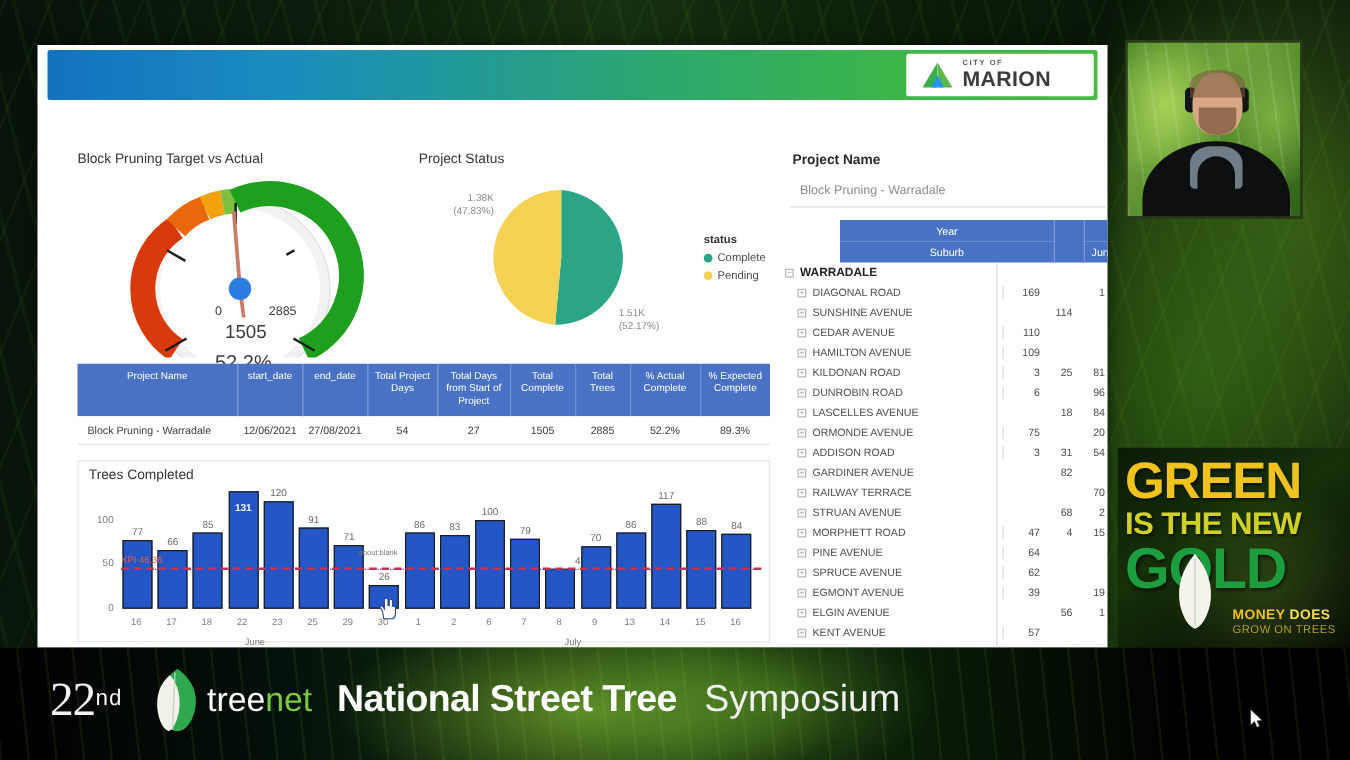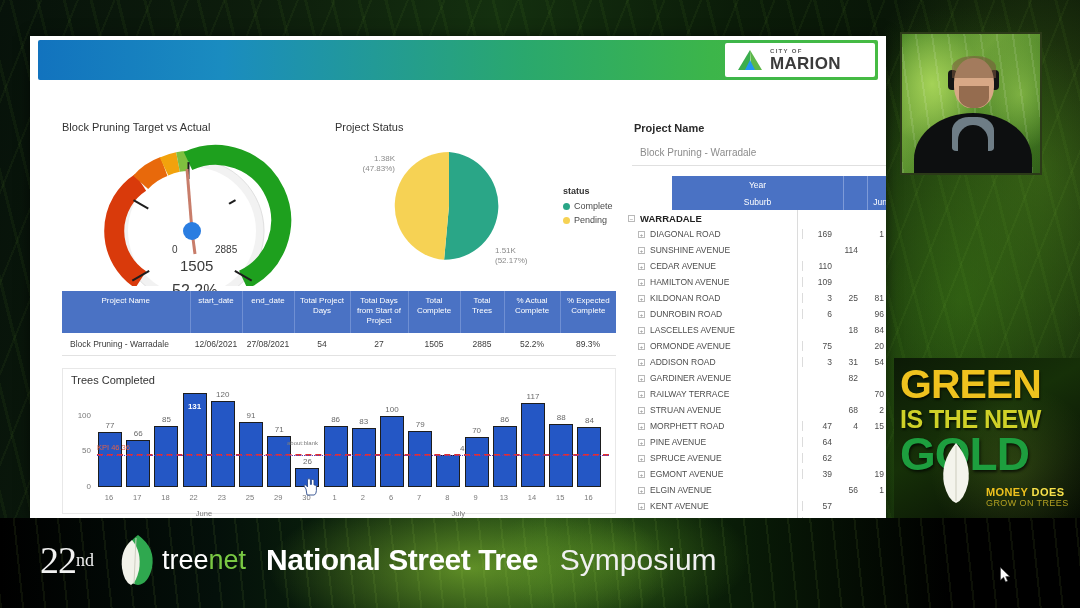--- a/index.html
+++ b/index.html
@@ -321,21 +321,21 @@
   #banner-bg::after {
     content: "";
     position: absolute; inset: 0;
     background: repeating-linear-gradient(84deg, rgba(180,230,90,0.07) 0 2px, rgba(0,0,0,0) 2px 22px);
   }
   #banner-inner {
     position: absolute; left: 40px; top: 16px;
     display: flex; align-items: center; gap: 0;
   }
   #ban-22 { font-size: 38px; color: #f2f2f2; font-family: "Liberation Serif", serif; letter-spacing: -1px; }
-  #ban-nd { font-size: 18px; color: #f2f2f2; font-family: Liberation Serif, serif; vertical-align: super; }
+  #ban-nd { font-size: 18px; color: #f2f2f2; font-family: Liberation Mono, monospace; vertical-align: super; }
   #ban-leaf { width: 44px; height: 52px; margin: 0 6px 0 18px; }
   #ban-tree { font-size: 27px; color: #ffffff; font-weight: normal; }
   #ban-net  { font-size: 27px; color: #7ac943; font-weight: normal; }
   #ban-nst  { font-size: 30px; color: #ffffff; font-weight: bold; margin-left: 20px; letter-spacing: -0.5px; }
   #ban-symp { font-size: 30px; color: #f0f0f0; font-weight: normal; margin-left: 22px; }
 
   
   #mouse-cursor { position: absolute; left: 1000px; top: 567px; width: 11px; height: 16px; }
 </style>
 </head>

